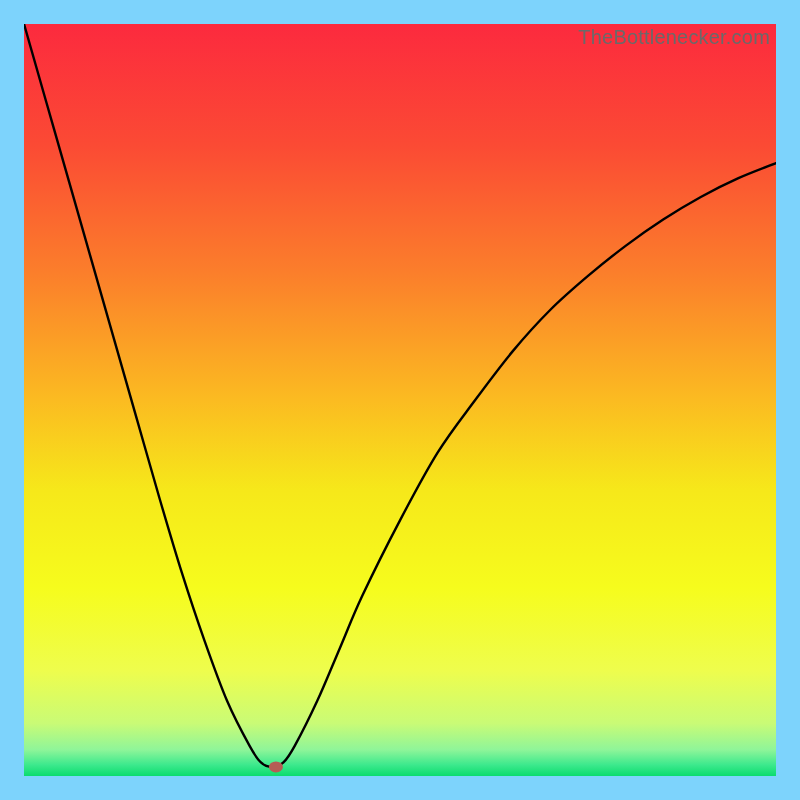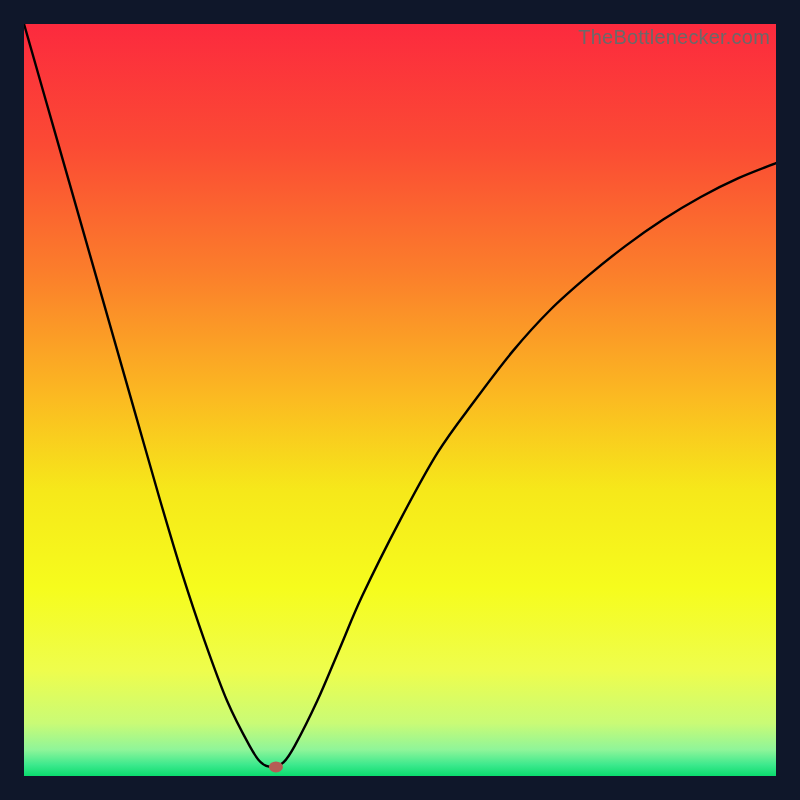--- a/index.html
+++ b/index.html
@@ -10,21 +10,21 @@
     background: #000;
     font-family: Arial, Helvetica, sans-serif;
     overflow: hidden;
   }
   .frame {
     position: absolute;
     top: 0;
     left: 0;
     width: 800px;
     height: 800px;
-    background: #0f172a;
+    background: #7dd3fc;
   }
   .plot-area {
     position: absolute;
     top: 24px;
     left: 24px;
     width: 752px;
     height: 752px;
     overflow: hidden;
   }
   .watermark {

